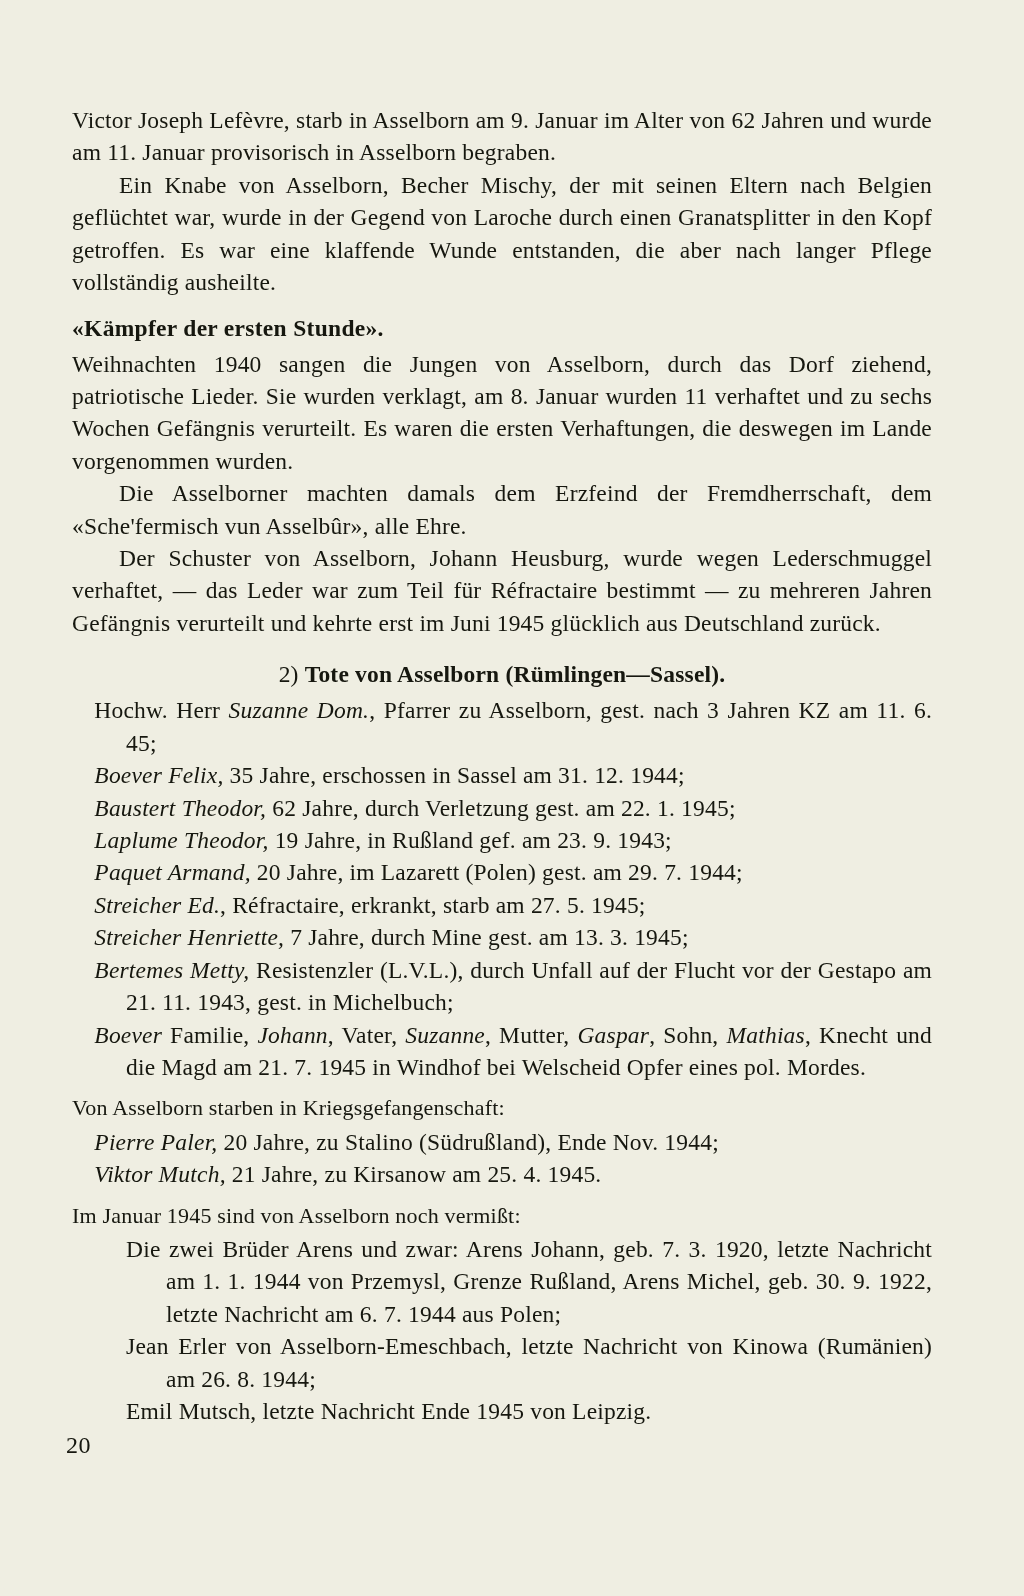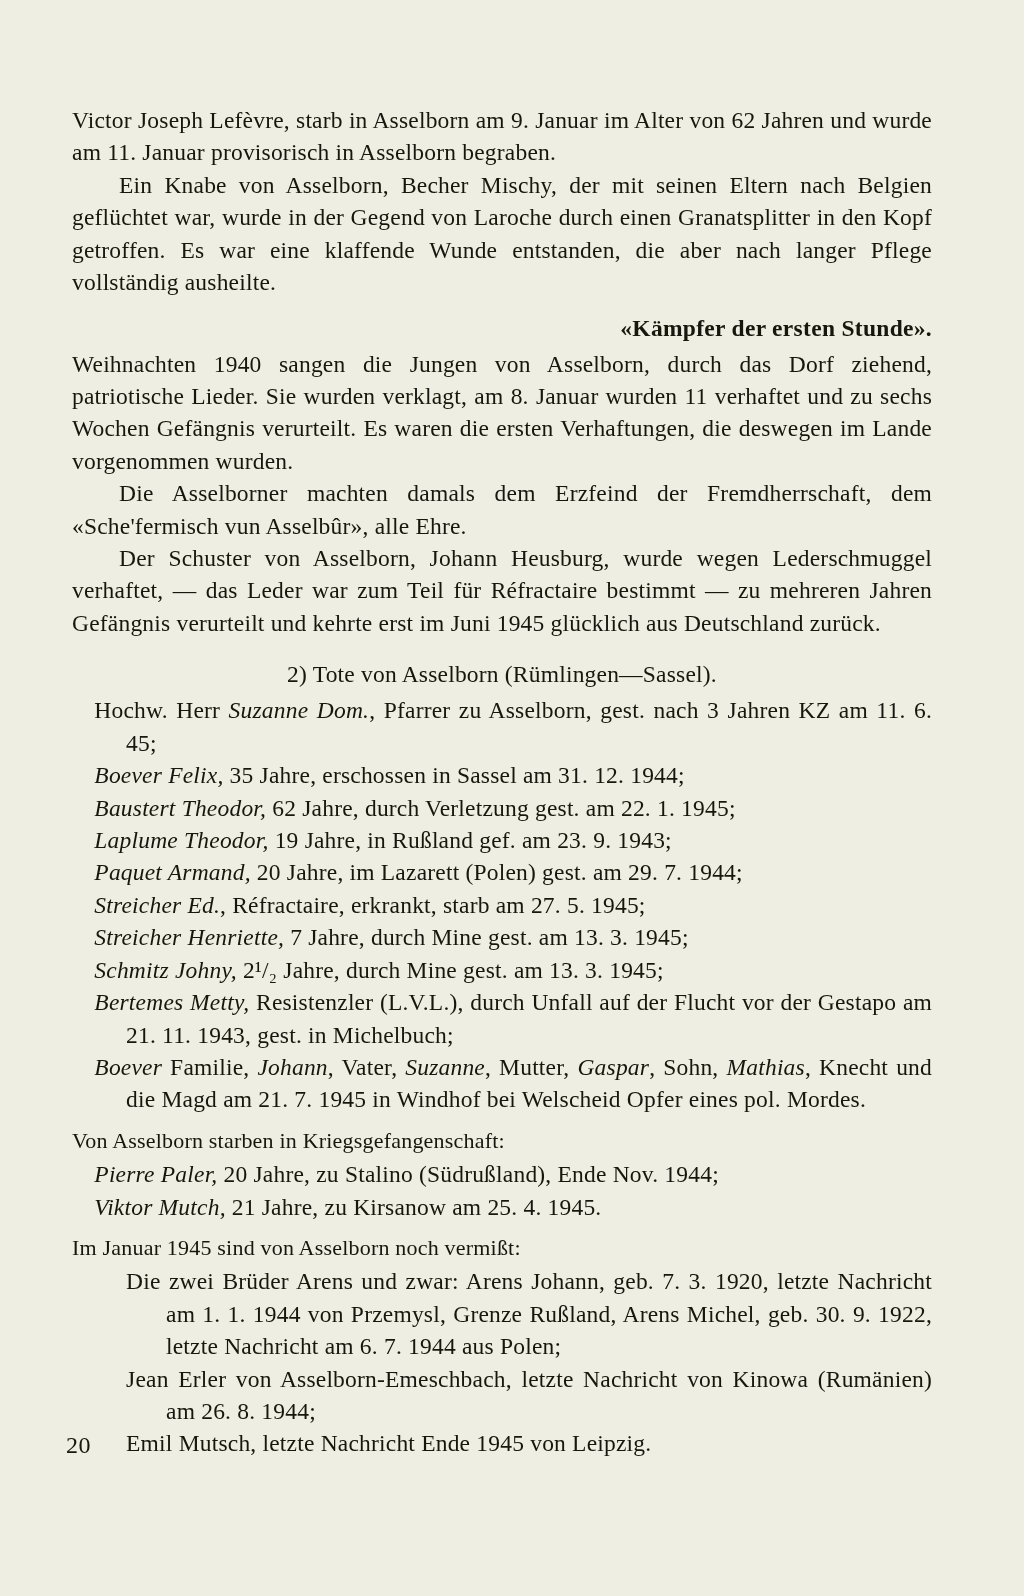--- a/index.html
+++ b/index.html
@@ -34,34 +34,34 @@
     font-size: 23.5px;
     line-height: 1.38;
     text-align: justify;
     letter-spacing: 0.2px;
   }
   p.indent {
     text-indent: 2.0em;
     font-family: Liberation Serif, serif;
   }
   .heading {
-    text-align: right;
+    text-align: left;
     font-weight: bold;
     font-size: 23.5px;
     margin: 16px 0 6px 0;
     letter-spacing: 0.3px;
   }
   .heading2 {
     text-align: center;
     font-size: 23.5px;
     margin: 22px 0 6px 0;
     letter-spacing: 0.2px;
   }
   .heading2 .num { font-weight: normal; }
-  .heading2 .bold { font-weight: normal; }
+  .heading2 .bold { font-weight: bold; }
   .block {
     margin-top: 2px;
   }
   .entry {
     font-size: 23.5px;
     line-height: 1.38;
     padding-left: 2.3em;
     text-indent: -1.35em;
     margin: 0;
     letter-spacing: 0.2px;
@@ -131,23 +131,20 @@
       <p class="entry">
         <span></span><i>Paquet Armand,</i><span> 20 Jahre, im Lazarett (Polen) gest. am 29. 7. 1944;</span>
       </p>
       <p class="entry">
         <span></span><i>Streicher Ed.</i><span>, Réfractaire, erkrankt, starb am 27. 5. 1945;</span>
       </p>
       <p class="entry">
         <span></span><i>Streicher Henriette,</i><span> 7 Jahre, durch Mine gest. am 13. 3. 1945;</span>
       </p>
       <p class="entry">
-        <span></span><i>Schmitz Johny,</i><span> 2¹/₂ Jahre, durch Mine gest. am 13. 3. 1945;</span>
-      </p>
-      <p class="entry">
         <span></span><i>Bertemes Metty,</i><span> Resistenzler (L.V.L.), durch Unfall auf der Flucht vor der Gestapo am 21. 11. 1943, gest. in Michelbuch;</span>
       </p>
       <p class="entry">
         <i>Boever</i> Familie, <i>Johann</i>, Vater, <i>Suzanne</i>, Mutter, <i>Gaspar</i>, Sohn, <i>Mathias</i>, Knecht und die Magd am 21. 7. 1945 in Windhof bei Welscheid Opfer eines pol. Mordes.
       </p>
     </div>
 
     <p class="lead">Von Asselborn starben in Kriegsgefangenschaft:</p>
 
     <div class="block">

